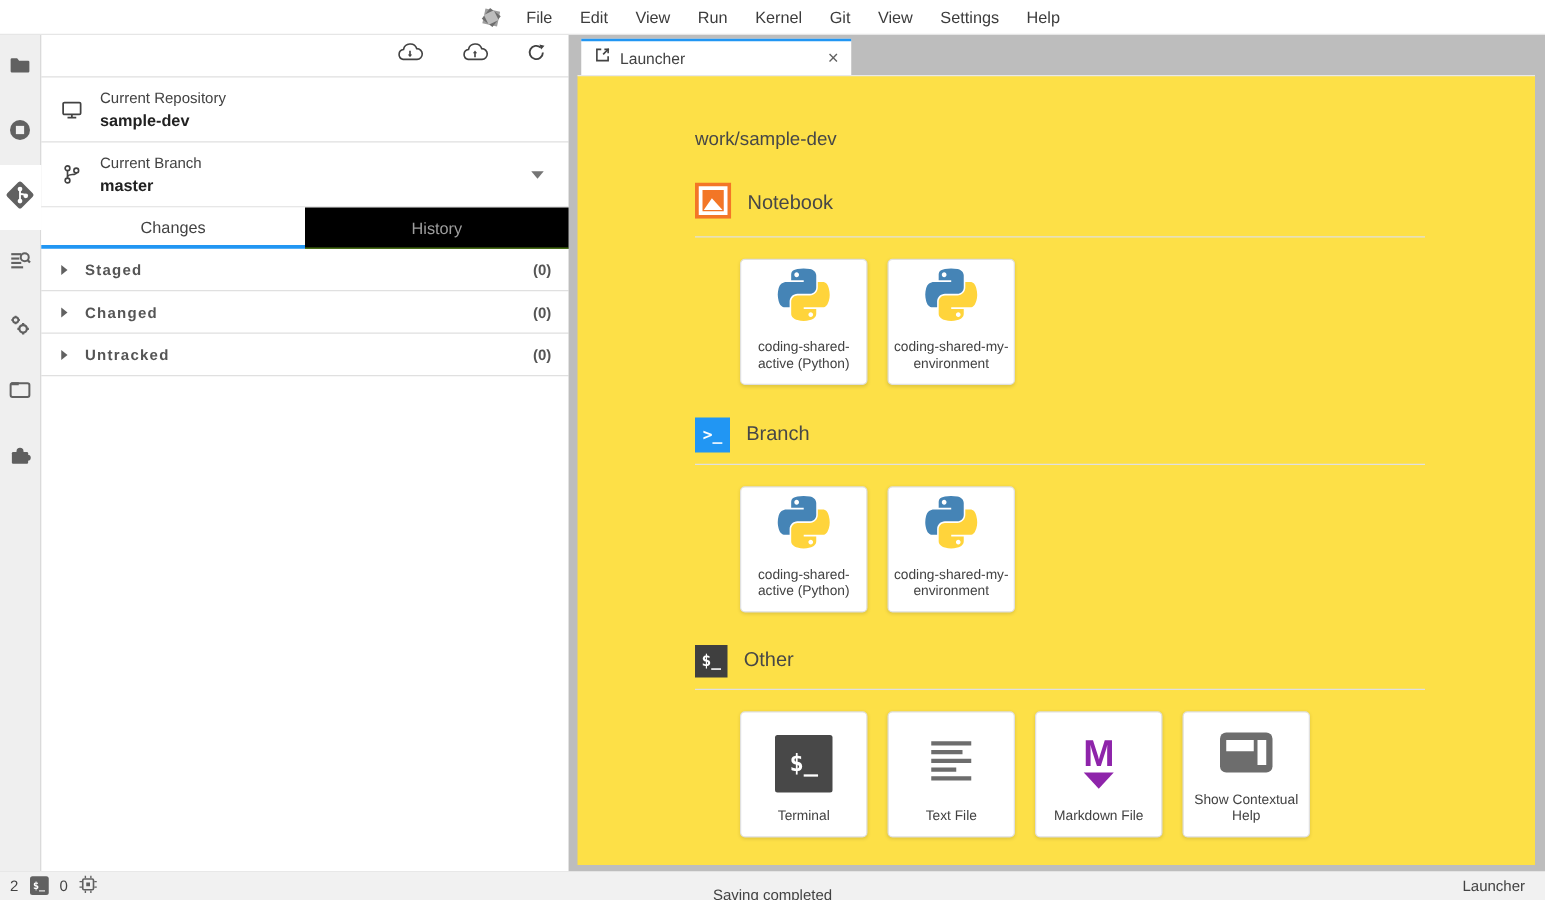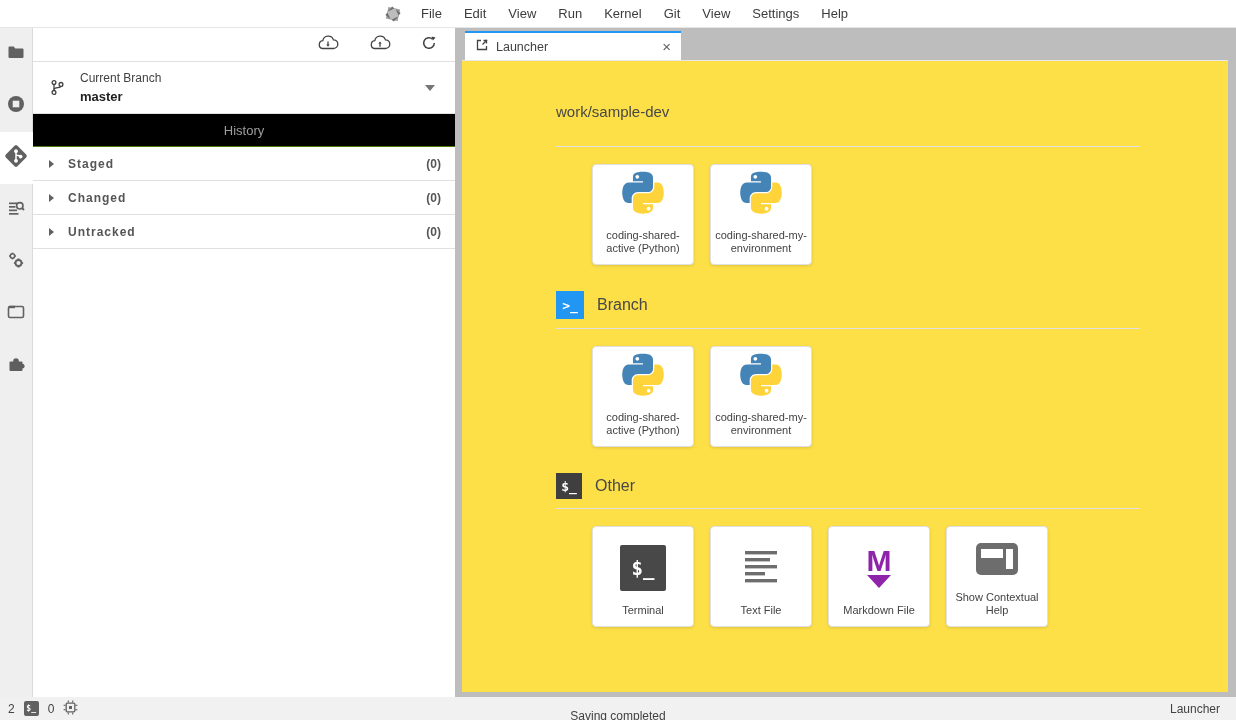--- a/index.html
+++ b/index.html
@@ -211,20 +211,33 @@
       </svg>
     </span>
     <span>
       <svg width="16" height="16" viewBox="0 0 16 16">
         <path d="M13.3 8 A5.3 5.3 0 1 1 11.6 4.1" stroke="#424242" stroke-width="1.5" fill="none"></path>
         <polygon points="10.6,1.6 14.6,2.6 11.9,5.6" fill="#424242"></polygon>
       </svg>
     </span>
   </div>
 
+  <div class="git-row">
+    <span class="row-icon">
+      <svg width="17" height="16" viewBox="0 0 17 16">
+        <rect x="1.5" y="2" width="14" height="9.5" rx="1" stroke="#424242" stroke-width="1.4" fill="none"></rect>
+        <line x1="8.5" y1="11.5" x2="8.5" y2="13.5" stroke="#424242" stroke-width="1.4"></line>
+        <line x1="5" y1="14" x2="12" y2="14" stroke="#424242" stroke-width="1.4"></line>
+      </svg>
+    </span>
+    <span class="git-row-text">
+      <div class="label">Current Repository</div>
+      <div class="value">sample-dev</div>
+    </span>
+  </div>
 
   <div class="git-row">
     <span class="row-icon">
       <svg width="15" height="17" viewBox="0 0 15 17">
         <g stroke="#424242" stroke-width="1.3" fill="none">
           <circle cx="4" cy="3.6" r="1.9"></circle>
           <circle cx="4" cy="13.4" r="1.9"></circle>
           <circle cx="11" cy="5.4" r="1.9"></circle>
           <line x1="4" y1="5.5" x2="4" y2="11.5"></line>
           <path d="M4 10.5 C4 7.8 11 9.4 11 7.3"></path>
@@ -232,20 +245,21 @@
       </svg>
     </span>
     <span class="git-row-text">
       <div class="label">Current Branch</div>
       <div class="value">master</div>
     </span>
     <span class="row-caret"></span>
   </div>
 
   <div class="gtabs">
+    <div class="gtab active">Changes</div>
     <div class="gtab inactive">History</div>
   </div>
 
   <div class="gsection">
     <span class="tri-right"></span>
     <span class="sec-label">Staged</span>
     <span class="sec-count">(0)</span>
   </div>
   <div class="gsection">
     <span class="tri-right"></span>
@@ -275,20 +289,30 @@
       <span class="tab-label">Launcher</span>
       <span class="tab-close">×</span>
     </div>
   </div>
 
   <div id="launcher">
     <div class="launcher-body">
       <div class="cwd">work/sample-dev</div>
 
       <div class="lsection">
+        <div class="lsection-head">
+          <span>
+            <svg width="29" height="29" viewBox="0 0 29 29">
+              <rect x="1.5" y="1.5" width="26" height="26" fill="#ffffff" stroke="#f37626" stroke-width="3"></rect>
+              <rect x="6" y="6" width="17" height="17" fill="#f37626"></rect>
+              <polygon points="7,22 13.5,12.5 22,22" fill="#ffffff"></polygon>
+            </svg>
+          </span>
+          <span class="lsection-title">Notebook</span>
+        </div>
         <div class="lsection-rule"></div>
         <div class="cards">
           <div class="card">
             <div class="card-icon-area">
                 <span>
               <svg width="52" height="52" viewBox="0 0 128 128">
                 <path fill="#4584b6" d="M63.391 1.988c-4.222.02-8.252.379-11.8 1.007-10.45 1.846-12.346 5.71-12.346 12.837v9.411h24.693v3.137H29.977c-7.176 0-13.46 4.313-15.426 12.521-2.268 9.405-2.368 15.275 0 25.096 1.755 7.311 5.947 12.519 13.124 12.519h8.491V67.234c0-8.151 7.051-15.34 15.426-15.34h24.665c6.866 0 12.346-5.654 12.346-12.548V15.833c0-6.693-5.646-11.72-12.346-12.837-4.244-.706-8.645-1.027-12.866-1.008zM50.037 9.557c2.55 0 4.634 2.117 4.634 4.721 0 2.593-2.083 4.69-4.634 4.69-2.56 0-4.633-2.097-4.633-4.69-.001-2.604 2.073-4.721 4.633-4.721z"></path>
                 <path fill="#ffd43b" d="M91.682 28.38v10.966c0 8.5-7.208 15.655-15.426 15.655H51.591c-6.756 0-12.346 5.783-12.346 12.549v23.515c0 6.691 5.818 10.628 12.346 12.547 7.816 2.297 15.312 2.713 24.665 0 6.216-1.801 12.346-5.423 12.346-12.547v-9.412H63.938v-3.138h37.012c7.176 0 9.852-5.005 12.348-12.519 2.578-7.735 2.467-15.174 0-25.096-1.774-7.145-5.161-12.521-12.348-12.521h-9.268zM77.809 87.927c2.561 0 4.634 2.097 4.634 4.692 0 2.602-2.074 4.719-4.634 4.719-2.55 0-4.633-2.117-4.633-4.719 0-2.595 2.083-4.692 4.633-4.692z"></path>
               </svg></span>
               </div>

